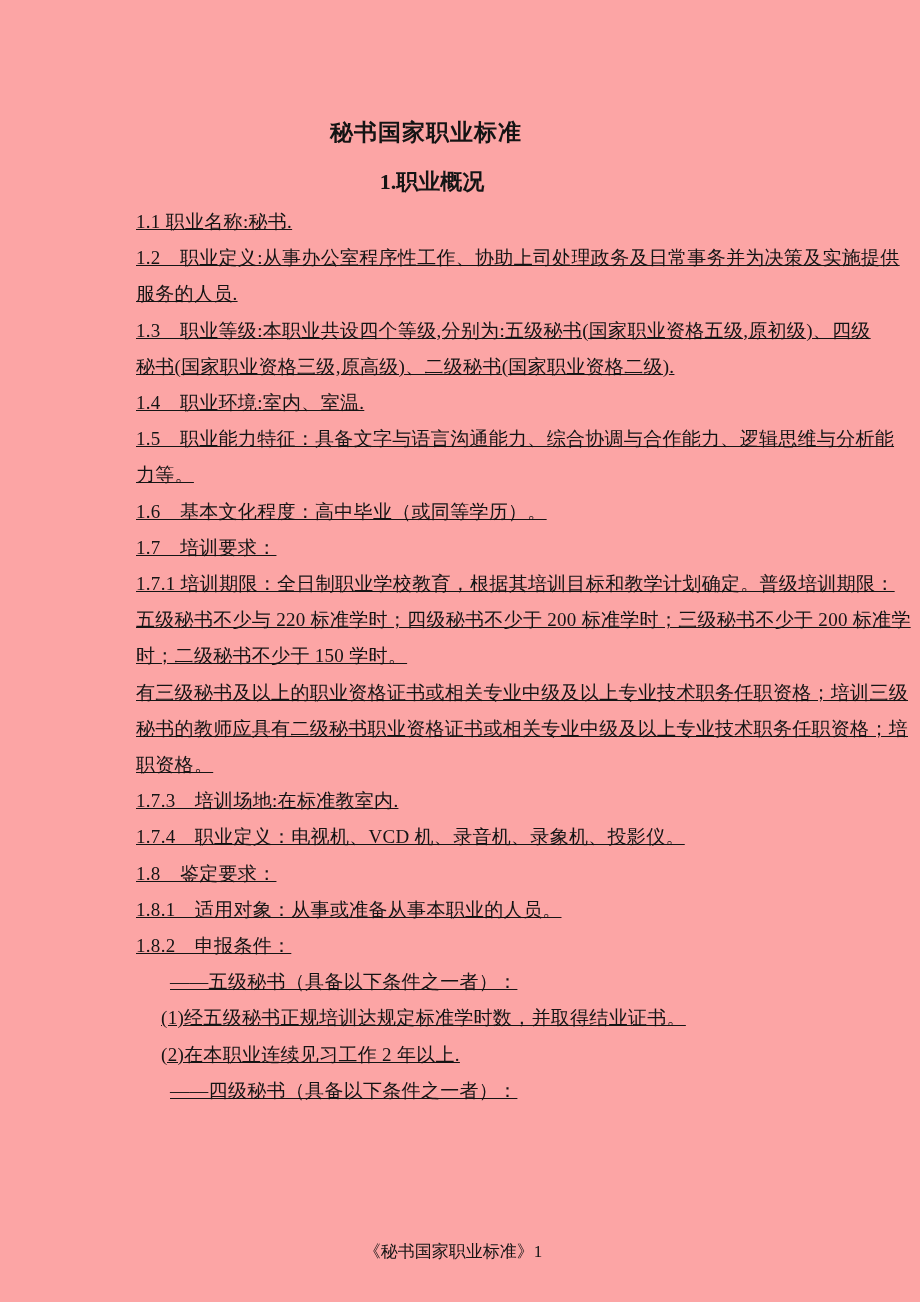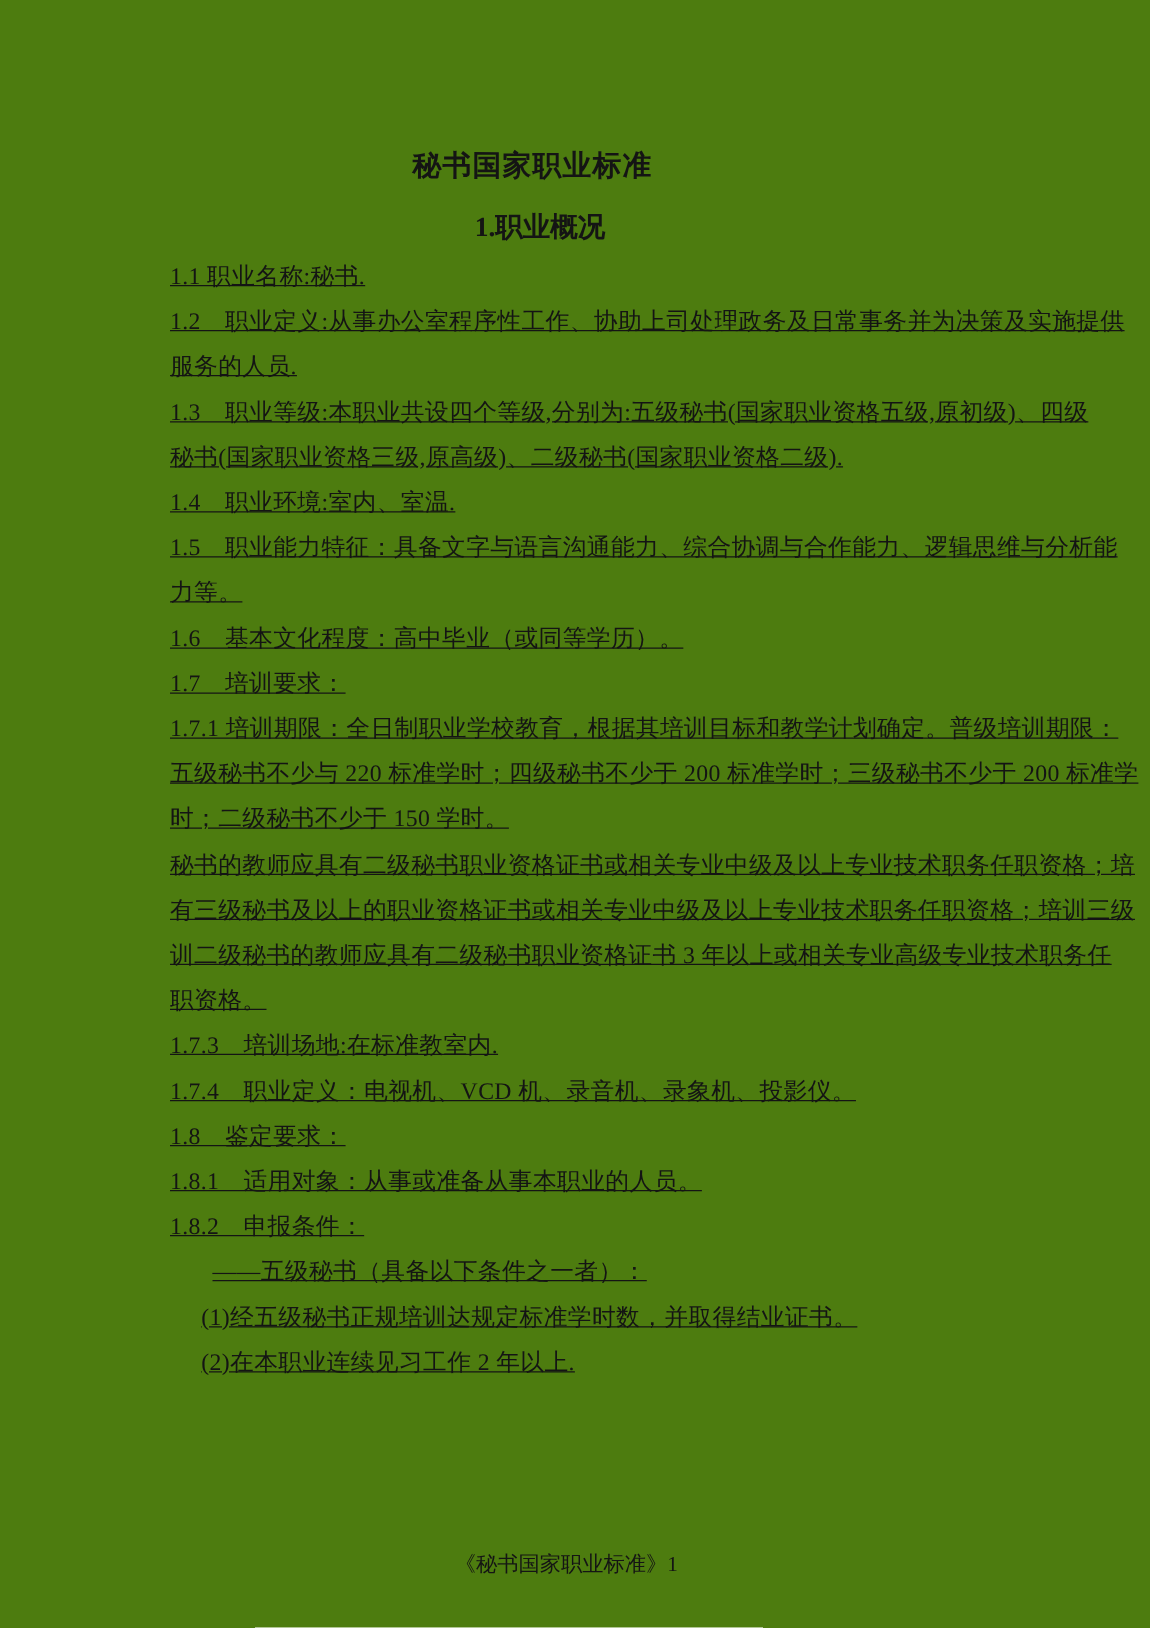--- a/index.html
+++ b/index.html
@@ -1,20 +1,20 @@
 <!DOCTYPE html>
 <html><head>
 <meta charset="utf-8">
 <style>
   html, body { margin: 0; padding: 0; background: #ffffff; }
   .page {
     position: relative;
     width: 920px;
     height: 1302px;
-    background: #4d7c0f;
+    background: #fca5a5;
     color: #141414;
     font-family: "Liberation Serif", "DejaVu Serif", serif;
     overflow: hidden;
   }
   .doc-title {
     position: absolute;
     top: 118px;
     left: 0;
     width: 852px;
     text-align: center;
@@ -78,29 +78,29 @@
     <div class="ln">1.3　职业等级:本职业共设四个等级,分别为:五级秘书(国家职业资格五级,原初级)、四级</div>
     <div class="ln">秘书(国家职业资格三级,原高级)、二级秘书(国家职业资格二级).</div>
     <div class="ln">1.4　职业环境:室内、室温.</div>
     <div class="ln">1.5　职业能力特征：具备文字与语言沟通能力、综合协调与合作能力、逻辑思维与分析能</div>
     <div class="ln">力等。</div>
     <div class="ln">1.6　基本文化程度：高中毕业（或同等学历）。</div>
     <div class="ln">1.7　培训要求：</div>
     <div class="ln">1.7.1 培训期限：全日制职业学校教育，根据其培训目标和教学计划确定。普级培训期限：</div>
     <div class="ln">五级秘书不少与 220 标准学时；四级秘书不少于 200 标准学时；三级秘书不少于 200 标准学</div>
     <div class="ln">时；二级秘书不少于 150 学时。</div>
+    <div class="ln">有三级秘书及以上的职业资格证书或相关专业中级及以上专业技术职务任职资格；培训三级</div>
     <div class="ln">秘书的教师应具有二级秘书职业资格证书或相关专业中级及以上专业技术职务任职资格；培</div>
-    <div class="ln">有三级秘书及以上的职业资格证书或相关专业中级及以上专业技术职务任职资格；培训三级</div>
-    <div class="ln">训二级秘书的教师应具有二级秘书职业资格证书 3 年以上或相关专业高级专业技术职务任</div>
     <div class="ln">职资格。</div>
     <div class="ln">1.7.3　培训场地:在标准教室内.</div>
     <div class="ln">1.7.4　职业定义：电视机、VCD 机、录音机、录象机、投影仪。</div>
     <div class="ln">1.8　鉴定要求：</div>
     <div class="ln">1.8.1　适用对象：从事或准备从事本职业的人员。</div>
     <div class="ln">1.8.2　申报条件：</div>
     <div class="ln ind2">——五级秘书（具备以下条件之一者）：</div>
     <div class="ln ind1">(1)经五级秘书正规培训达规定标准学时数，并取得结业证书。</div>
     <div class="ln ind1">(2)在本职业连续见习工作 2 年以上.</div>
+    <div class="ln ind2">——四级秘书（具备以下条件之一者）：</div>
   </div>
 
   <div class="page-footer">《秘书国家职业标准》1</div>
 
 </div>
 
 </body></html>

